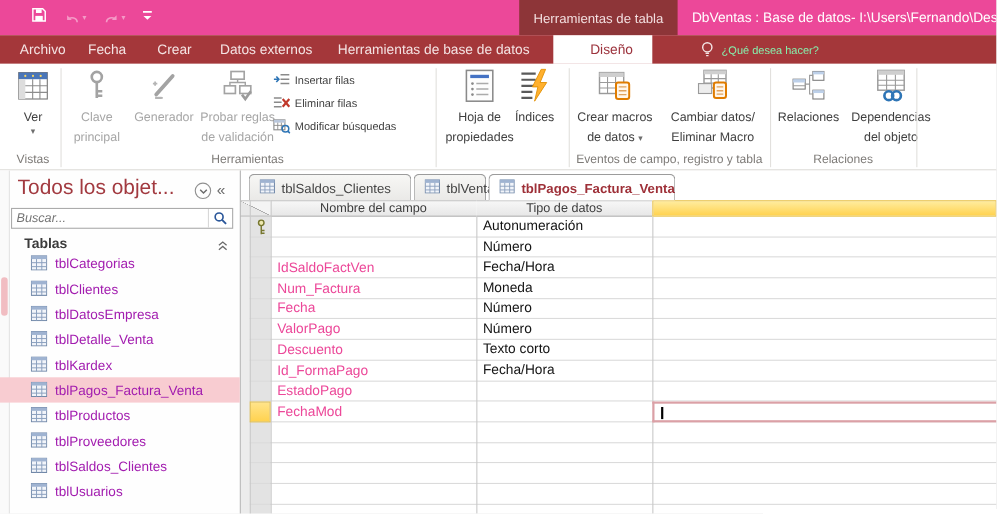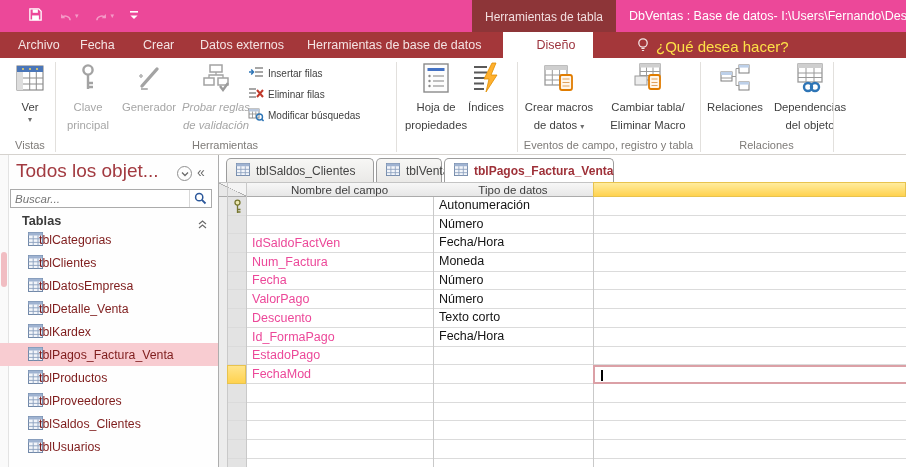--- a/index.html
+++ b/index.html
@@ -13,21 +13,21 @@
   .contextual-band { position:absolute; left:472px; top:0; width:144px; height:32px; background:#8D3538; }
   .contextual-label { width:100%; text-align:center; line-height:34px; color:#F2DEDF; font-size:12px; }
   .qat { position:absolute; left:28px; top:0; height:32px; display:flex; align-items:center; gap:15px; }
   .qat .dis { opacity:.45; }
   .win-title { position:absolute; left:629px; top:9px; width:280px; color:#fff; font-size:12.5px; white-space:nowrap; overflow:hidden; }
 
   
   .tabrow { position:absolute; left:0; top:32px; width:906px; height:26px; background:#A4373A; }
   .rtab { position:absolute; top:0; height:26px; line-height:26px; color:#F4E3E3; font-size:12.5px; white-space:nowrap; cursor:default; }
   .rtab.active { background:#fff; color:#9C323C; text-align:center; }
-  .tellme { position:absolute; left:636px; top:3px; height:22px; display:flex; align-items:center; gap:6px; color:#fde047; font-size:15px; }
+  .tellme { position:absolute; left:636px; top:3px; height:22px; display:flex; align-items:center; gap:6px; color:#86efac; font-size:10px; }
 
   
   .ribbon { position:absolute; left:0; top:58px; width:906px; height:97px; background:#FFFFFF; border-bottom:1px solid #D5D2CE; }
   .rib-divider { position:absolute; top:4px; width:1px; height:90px; background:#E2E0DD; }
   .grp-label { position:absolute; top:81px; height:14px; font-size:11px; color:#7E7B78; text-align:center; white-space:nowrap; }
   .bigbtn { position:absolute; top:4px; text-align:center; cursor:default; }
   .bigbtn .bicon { display:block; margin:0 auto 3px auto; width:32px; height:32px; }
   .bigbtn .blabel { font-size:11.3px; line-height:13px; color:#3f3f3f; }
   .bigbtn.disabled .blabel { color:#A6A6A6; }
   .smallbtn { position:absolute; left:248px; height:19px; display:flex; align-items:center; gap:4px; font-size:10px; color:#3f3f3f; white-space:nowrap; }
@@ -42,21 +42,21 @@
   .sb-shutter { position:absolute; left:197px; top:9px; font-size:14px; color:#6B6B6B; }
   .sb-search { position:absolute; left:10px; top:34px; width:202px; height:19px; border:1px solid #ABABAB; background:#fff; display:flex; }
   .sb-search input { flex:1; border:none; outline:none; font-size:11.5px; font-style:italic; color:#5f5f5f; padding:0 4px; font-family:"Liberation Sans",sans-serif; background:transparent; }
   .sb-search .mag { width:22px; border-left:1px solid #D8D8D8; display:flex; align-items:center; justify-content:center; }
   .sb-group { position:absolute; left:0; top:57px; width:219px; height:21px; }
   .sb-group .glabel { position:absolute; left:22px; top:2px; font-weight:bold; font-size:12.7px; color:#3B3B3B; }
   .sb-group .gchev { position:absolute; left:197px; top:4px; }
   .sb-items { position:absolute; left:0; top:73px; width:218px; }
   .sb-item { position:relative; height:23px; display:flex; align-items:center; cursor:default; }
   .sb-item .ticon { position:absolute; left:28px; top:4px; }
-  .sb-item .ilabel { position:absolute; left:39px; font-size:12.3px; color:#7f1d1d; white-space:nowrap; }
+  .sb-item .ilabel { position:absolute; left:50px; font-size:12.3px; color:#a21caf; white-space:nowrap; }
   .sb-item.selected { background:#F8CCD1; }
 
   
   .docarea { position:absolute; left:219px; top:155px; width:687px; height:312px; background:#fff; }
   .doctab { position:absolute; top:3px; height:24px; border:1px solid #9C9C9C; border-bottom:none; border-radius:5px 5px 0 0;
             background:linear-gradient(#F7F7F5,#EAE9E7); display:flex; align-items:center; gap:6px; padding-left:9px; font-size:12px; color:#444; cursor:default; }
   .doctab.active { background:#fff; font-weight:bold; color:#9E3038; z-index:2; }
 
   
   .ghead { position:absolute; top:27px; height:15px; background:linear-gradient(#F7F7F7,#E7E7E7); border-top:1px solid #C4C4C4; border-bottom:1px solid #ABABAB;
@@ -165,21 +165,21 @@
     <div class="bigbtn disabled" style="left:118px;width:62px;">
       <span class="bicon">
         <svg width="32" height="32" viewBox="0 0 32 32">
             <path d="M9 24 24 7" stroke="#A3A3A3" stroke-width="3.4" stroke-linecap="round"></path>
             <path d="M6 14h4M8 12v4M12 27h3M7 20v0" stroke="#B5B5B5" stroke-width="1.6"></path>
             <rect x="8" y="26" width="6" height="2" fill="#B5B5B5"></rect>
           </svg>
       </span>
       <span class="blabel">Generador</span>
     </div>
-    <div class="bigbtn disabled" style="left:180px;width:72px;font-style:italic;">
+    <div class="bigbtn disabled" style="left:180px;width:72px;">
       <span class="bicon">
         <svg width="32" height="32" viewBox="0 0 32 32">
             <rect x="10" y="3" width="12" height="7" fill="#fff" stroke="#A3A3A3" stroke-width="1.5"></rect>
             <rect x="4" y="16" width="10" height="7" fill="#fff" stroke="#A3A3A3" stroke-width="1.5"></rect>
             <rect x="18" y="16" width="10" height="7" fill="#fff" stroke="#A3A3A3" stroke-width="1.5"></rect>
             <path d="M16 10v3M9 16v-3h14v3" stroke="#A3A3A3" fill="none" stroke-width="1.3"></path>
             <path d="M20 24l3 4 5-7" stroke="#9B9B9B" stroke-width="2.4" fill="none"></path>
           </svg>
       </span>
       <span class="blabel">Probar reglas de validación</span>
@@ -257,21 +257,21 @@
       <span class="bicon">
         <svg width="32" height="32" viewBox="0 0 32 32">
             <rect x="8" y="2" width="20" height="16" fill="#fff" stroke="#9A9A9A" stroke-width="1.3"></rect>
             <rect x="8" y="2" width="20" height="3.5" fill="#CFCFCF"></rect>
             <path d="M8 9.5h20M8 13.5h20M14.5 5.5v12.5M21 5.5v12.5" stroke="#9A9A9A"></path>
             <rect x="3" y="14" width="12" height="9" fill="#EDEDED" stroke="#9A9A9A"></rect>
             <rect x="17" y="13" width="11" height="14" rx="2" fill="#FFF6EA" stroke="#E07C00" stroke-width="1.8"></rect>
             <path d="M19.5 17h6M19.5 20.5h6M19.5 23.5h6" stroke="#E0A25E" stroke-width="1.2"></path>
           </svg>
       </span>
-      <span class="blabel">Cambiar tabla/ Eliminar Macro</span>
+      <span class="blabel">Cambiar datos/ Eliminar Macro</span>
     </div>
     <div class="grp-label" style="left:517px;width:183px;">Eventos de campo, registro y tabla</div>
     <div class="rib-divider" style="left:700px;"></div>
 
     <div class="bigbtn" style="left:704px;width:62px;">
       <span class="bicon">
         <svg width="32" height="32" viewBox="0 0 32 32">
             <rect x="2" y="10" width="11" height="9" fill="#fff" stroke="#7E7E7E"></rect>
             <rect x="2" y="10" width="11" height="3" fill="#BDD0E9"></rect>
             <path d="M2 16h11" stroke="#9A9A9A"></path>

